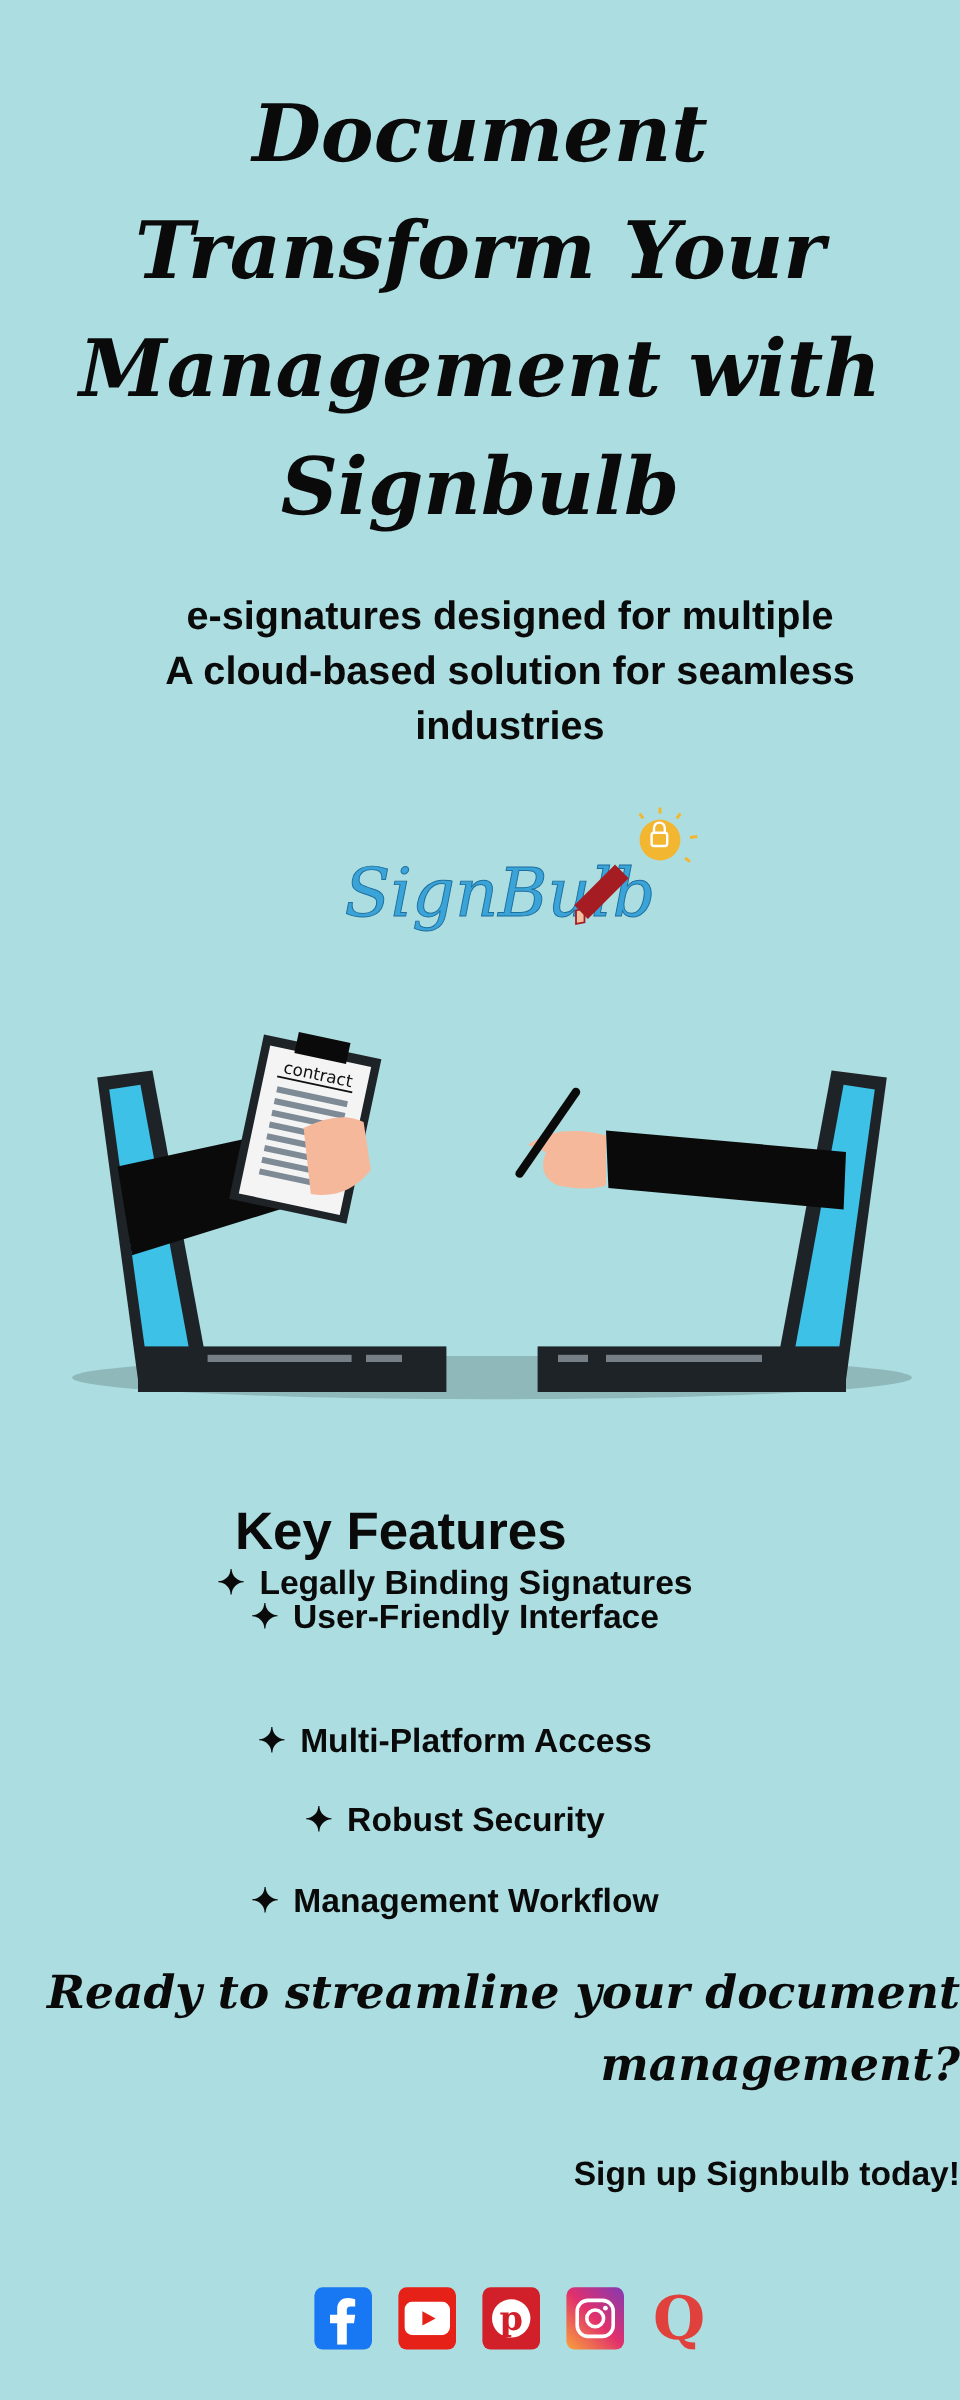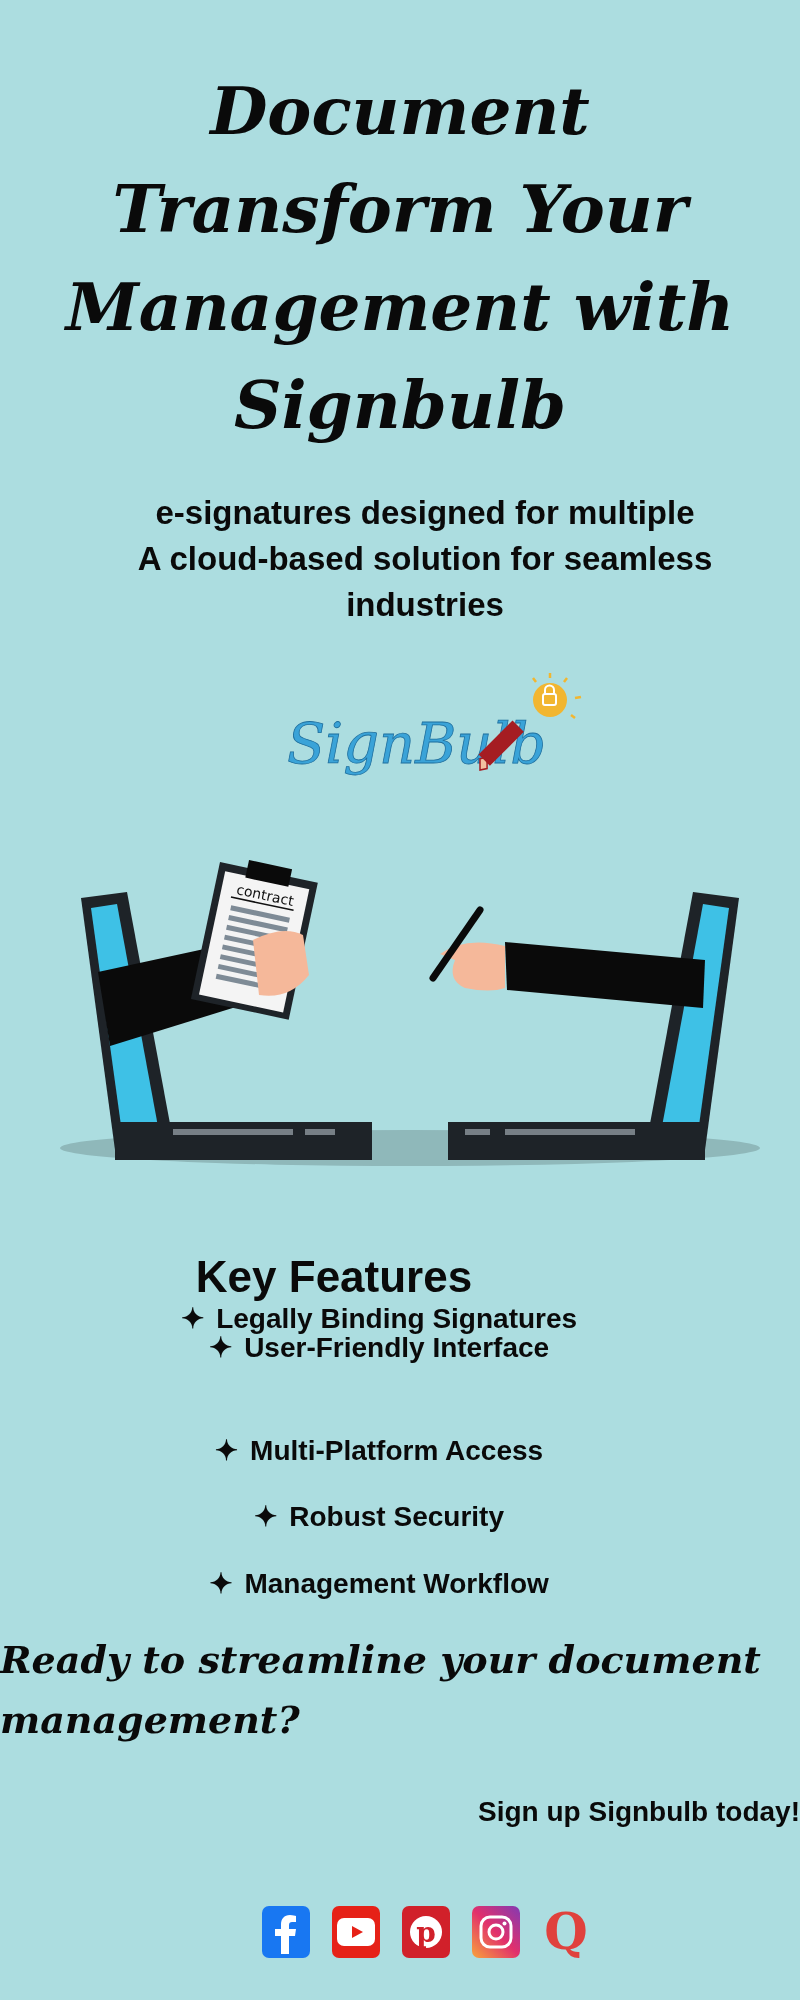--- a/index.html
+++ b/index.html
@@ -32,21 +32,21 @@
   .features-title {
     position:absolute; left:0; top:1249px; width:668px; text-align:center;
     font-weight:bold; font-size:44px; line-height:56px; margin:0;
   }
   .feature {
     position:absolute; left:0; width:758px; text-align:center;
     font-weight:bold; font-size:28px; line-height:36px;
   }
   .feature .star { font-size:28px; margin-right:4px; }
   .cta {
-    position:absolute; left:0; top:1630px; width:800px; text-align:left;
+    position:absolute; left:0; top:1630px; width:800px; text-align:right;
     font-family:"DejaVu Serif", serif; font-style:italic; font-weight:bold;
     font-size:38px; line-height:60px;
   }
   .cta span { display:block; }
   .signup {
     position:absolute; left:0; top:1792px; width:800px; text-align:right;
     font-weight:bold; font-size:28px; line-height:40px;
   }
   .social { position:absolute; left:262px; top:1906px; display:flex; gap:22px; }
   .social .icon { width:48px; height:52px; border-radius:7px; display:flex; align-items:center; justify-content:center; }

